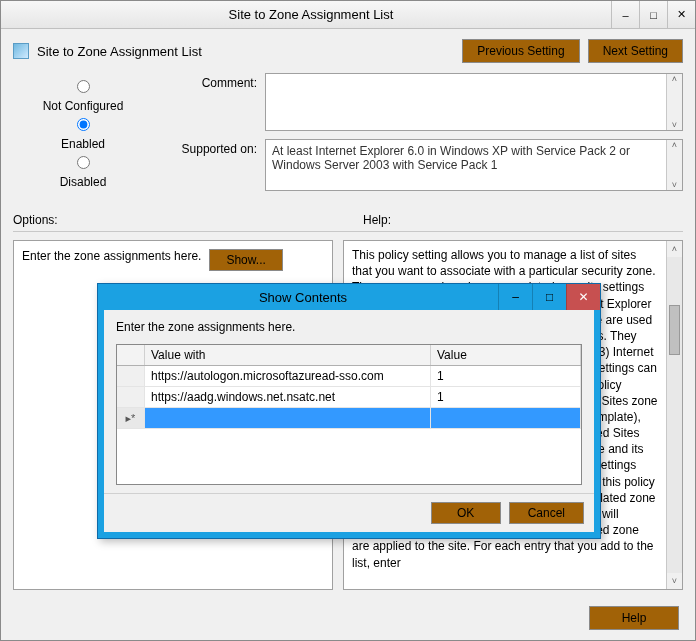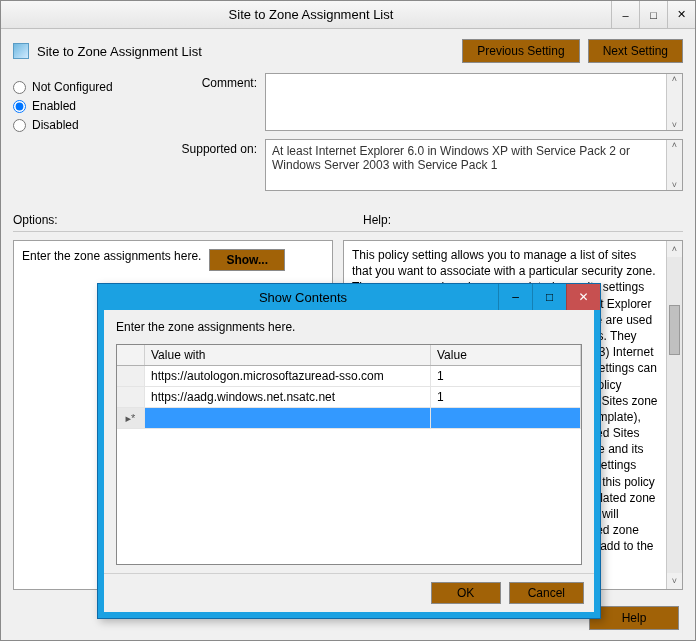--- a/index.html
+++ b/index.html
@@ -77,21 +77,21 @@
     cursor: default;
     min-width: 90px;
     text-align:center;
   }
   .upper {
     display:flex;
     gap: 14px;
     margin-bottom: 14px;
   }
   .radios { width: 140px; padding-top:2px;}
-  .radio-row { display:flex; align-items:center; gap:6px; margin: 5px 0; }
+  .radio-row { display:flex; align-items:center; gap:6px; margin: 5px 0; flex-direction: column; }
   .radio-row input { margin:0;}
   .comment-area { flex:1; }
   .lblrow { display:flex; align-items:flex-start; gap:8px; margin-bottom:8px; }
   .lbl { width:90px; text-align:right; padding-top:3px;}
   .txtbox {
     flex:1;
     border:1px solid #a0a0a0;
     background:#fff;
     height:58px;
     position:relative;
@@ -131,21 +131,21 @@
     position:absolute; bottom:10px; right:16px;
   }
   .apply { min-width:90px;}
 
   
   .modal {
     position:absolute;
     left: 96px;
     top: 282px;
     width: 504px;
-    height: 336px;
+    height: 256px;
     border: 1px solid #0e6aa8;
     background:#fff;
     box-shadow: 3px 3px 8px rgba(0,0,0,0.25);
     display:flex;
     flex-direction:column;
   }
   .modal-title {
     height:26px;
     background:#1ba1e2;
     display:flex;
@@ -275,21 +275,21 @@
 
     <div class="row2">
       <div class="label-col1" style="width:320px">Options:</div>
       <div>Help:</div>
     </div>
     <div class="sep"></div>
 
     <div class="columns">
       <div class="options">
         <span>Enter the zone assignments here.</span>
-        <div class="btn" style="min-width:60px;padding:3px 16px;font-weight:bold;">Show...</div>
+        <div class="btn" style="min-width:60px;padding:3px 16px;">Show...</div>
       </div>
       <div class="help">
         <div class="inner">This policy setting allows you to manage a list of sites that you want to associate with a particular security zone. These zone numbers have associated security settings that apply to all of the sites in the zone.
 
 Internet Explorer has 4 security zones, numbered 1-4, and these are used by this policy setting to associate sites to zones. They are: (1) Intranet zone, (2) Trusted Sites zone, (3) Internet zone, and (4) Restricted Sites zone. Security settings can be set for each of these zones through other policy settings, and their default settings are: Trusted Sites zone (Low template), Intranet zone (Medium-Low template), Internet zone (Medium template), and Restricted Sites zone (High template). (The Local Machine zone and its locked down equivalent have special security settings that protect your local computer.)
 
 If you enable this policy setting, you can enter a list of sites and their related zone numbers. The association of a site with a zone will ensure that the security settings for the specified zone are applied to the site. For each entry that you add to the list, enter</div>
         <div class="vscroll">
           <div class="arrow">˄</div>
           <div class="track">

